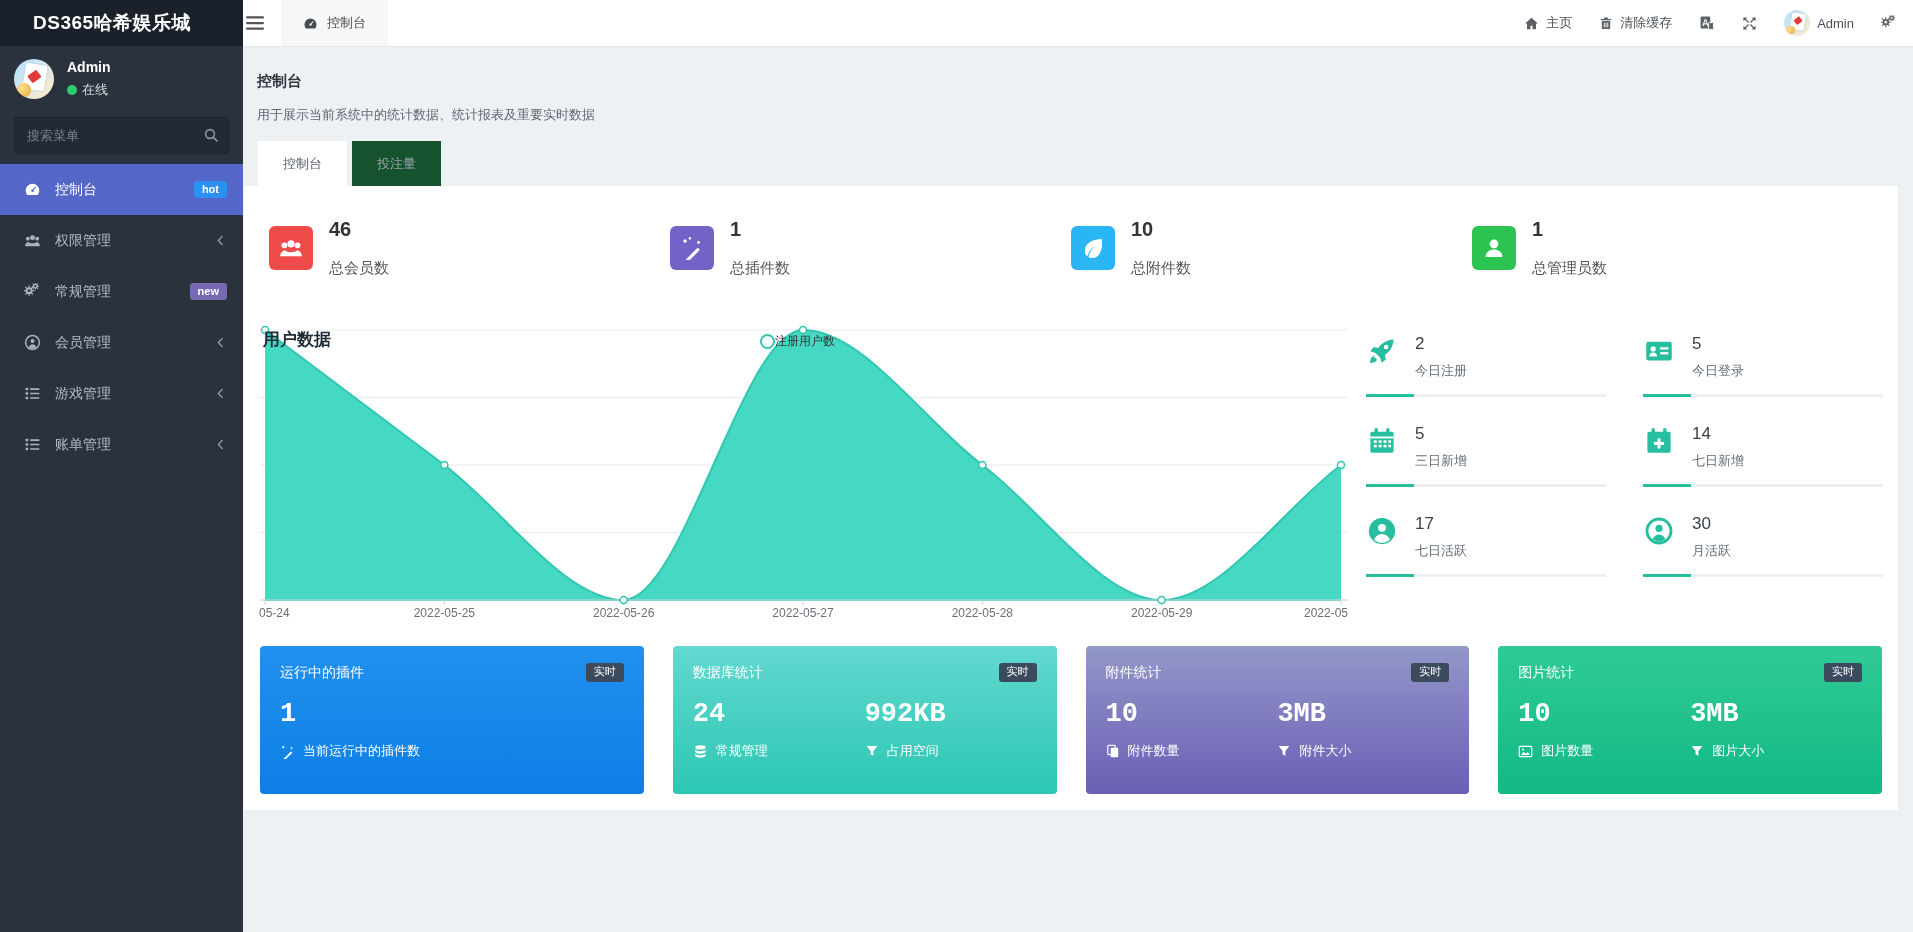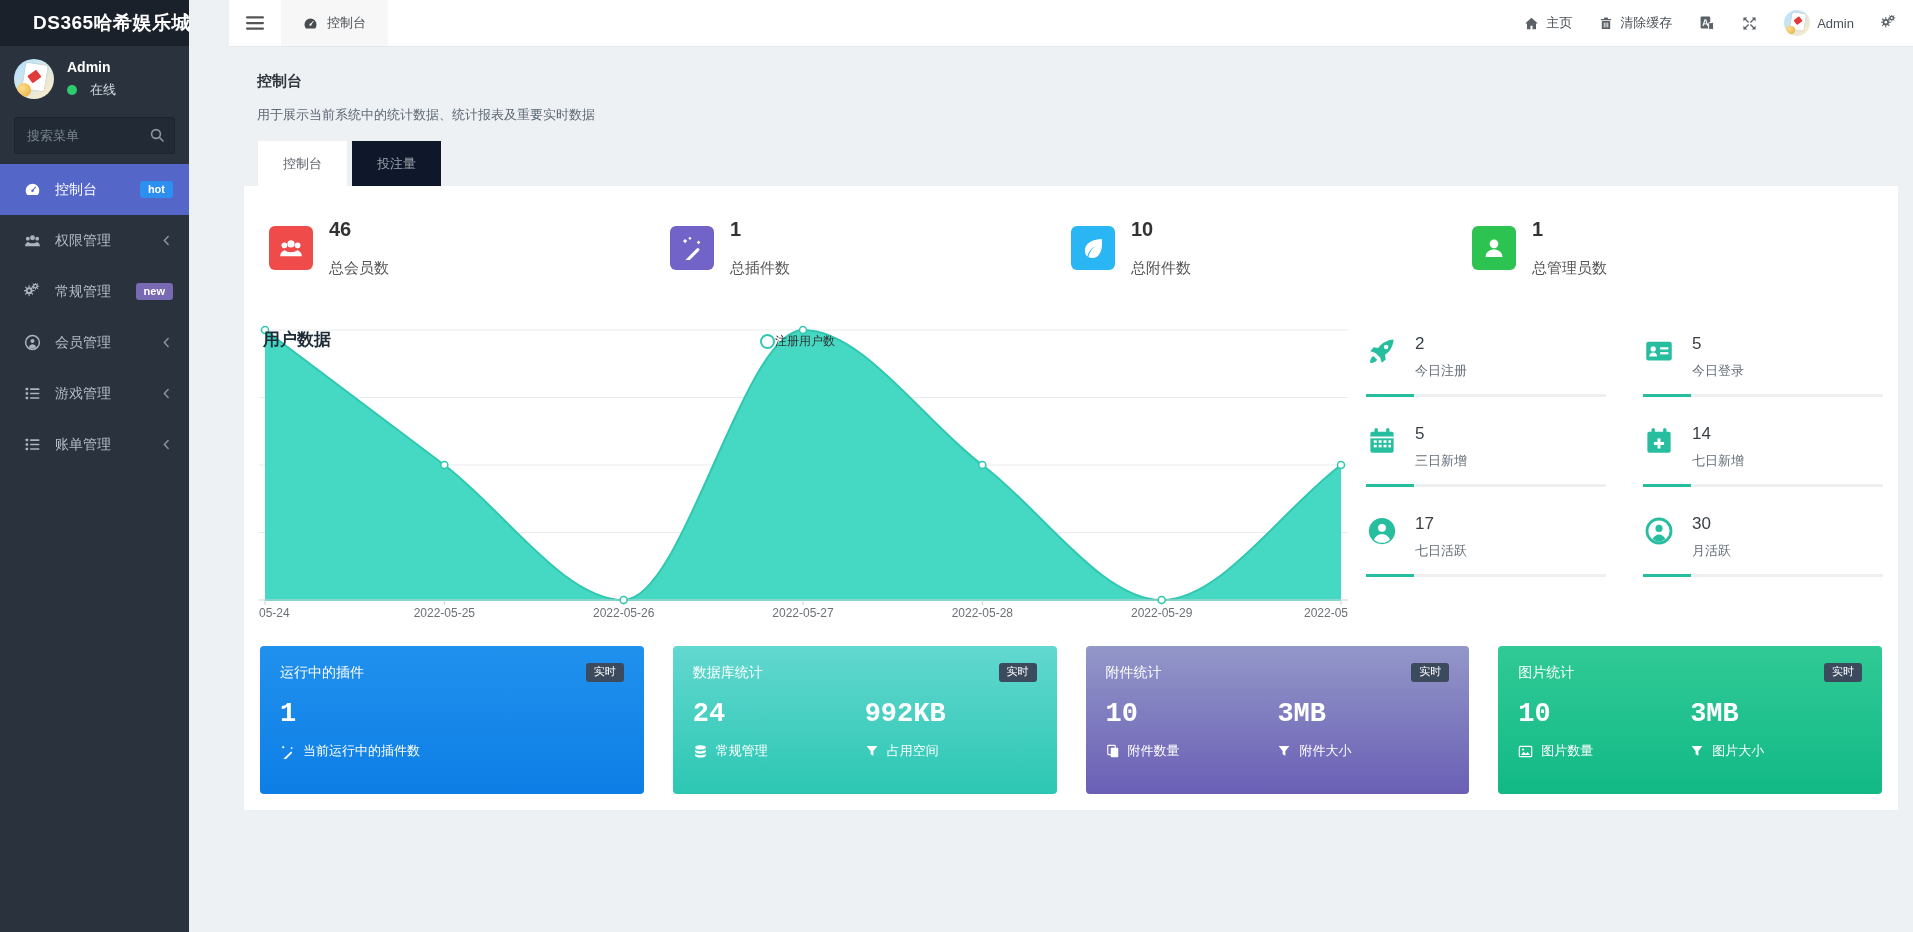--- a/index.html
+++ b/index.html
@@ -1,34 +1,34 @@
 <!DOCTYPE html>
 <html><head>
 <meta charset="utf-8">
 <style>
   html,body{margin:0;padding:0;}
   body{width:1913px;height:932px;overflow:hidden;background:#eef1f4;
        font-family:"Liberation Sans","DejaVu Sans",sans-serif;color:#333;position:relative;}
   svg{display:block;}
   
-  .sidebar{position:absolute;left:0;top:0;bottom:0;width:189px;background:#2a333d;z-index:20;}
+  .sidebar{position:absolute;left:0;top:0;bottom:0;width:243px;background:#2a333d;z-index:20;}
   .logo{height:46px;line-height:46px;background:#1a212a;color:#fff;font-size:19px;font-weight:bold;
         padding-left:33px;letter-spacing:.5px;white-space:nowrap;}
   .user-panel{display:flex;align-items:center;gap:13px;padding:13px 14px 10px 14px;}
   .avatar{border-radius:50%;background:linear-gradient(135deg,#bfe3f9 20%,#f3ead0 80%);position:relative;overflow:hidden;flex:none;}
   .avatar.lg{width:40px;height:40px;}
   .avatar.sm{width:26px;height:26px;}
   .avatar .pcard{position:absolute;width:54%;height:66%;top:13%;left:26%;background:#fff;border-radius:2px;
         transform:rotate(9deg);box-shadow:0 0 1px rgba(0,0,0,.35);}
   .avatar .pcard::after{content:"";position:absolute;left:30%;top:26%;width:40%;height:40%;background:#e23a3a;
         transform:rotate(45deg);border-radius:1px;}
   .avatar .coin{position:absolute;width:34%;height:34%;left:8%;bottom:6%;border-radius:50%;
         background:radial-gradient(circle at 35% 35%,#ffe08a,#e8a93d);}
   .user-name{color:#fff;font-size:14px;font-weight:bold;}
-  .user-status{display:flex;align-items:center;gap:13px;margin-top:6px;color:#d4dae1;font-size:13px;}
+  .user-status{display:flex;align-items:center;gap:5px;margin-top:6px;color:#d4dae1;font-size:13px;}
   .dot{width:10px;height:10px;border-radius:50%;background:#2ecc71;}
   .search-wrap{margin:8px 14px 10px 14px;position:relative;}
   .search{width:100%;box-sizing:border-box;height:37px;background:#222b35;border:1px solid #1c242d;border-radius:3px;
         color:#aeb7c2;font-size:13px;padding:0 24px 0 12px;outline:none;font-family:inherit;}
   .search::placeholder{color:#76828f;}
   .search-icon{position:absolute;right:10px;top:10px;color:#8a95a1;}
   .menu{margin-top:10px;}
   .menu-item{height:51px;display:flex;align-items:center;padding:0 16px 0 24px;color:#b3bcc8;font-size:14px;cursor:pointer;}
   .menu-item .mi-icon{width:18px;margin-right:13px;color:#aab4c0;flex:none;}
   .menu-item .mi-label{flex:1;}
@@ -49,21 +49,21 @@
   .tb-item{display:flex;align-items:center;gap:7px;font-size:13px;color:#4b5156;cursor:pointer;white-space:nowrap;}
   .tb-item svg{color:#5b6166;}
   
   .content{position:absolute;left:229px;top:46px;right:0;bottom:0;padding:0 15px;box-sizing:border-box;}
   .page-header{margin:26px 0 0 13px;}
   .page-title{font-size:15px;font-weight:bold;color:#32383f;}
   .page-subtitle{font-size:13px;color:#5d6874;margin-top:15px;}
   .tabs{display:flex;gap:5px;margin:17px 0 0 14px;}
   .tab{height:45px;padding:0 25px;display:flex;align-items:center;font-size:13px;cursor:pointer;}
   .tab.active{background:#fff;color:#585f66;}
-  .tab:not(.active){background:#0f172a;color:#99a1ab;}
+  .tab:not(.active){background:#14532d;color:#99a1ab;}
   .panel{background:#fff;margin:0 0 0 0;padding:22px 15px 16px 15px;min-height:580px;box-sizing:border-box;}
   
   .cards-row{display:flex;padding:0 10px;margin-top:10px;}
   .scard{flex:1;display:flex;align-items:center;gap:16px;}
   .scard .ibox{width:44px;height:44px;border-radius:6px;display:flex;align-items:center;justify-content:center;color:#fff;flex:none;}
   .scard .sval{font-size:20px;font-weight:bold;color:#333;}
   .scard .slab{font-size:15px;color:#555;margin-top:18px;}
   
   .main-row{display:flex;margin-top:42px;}
   .chart-wrap{width:1089px;height:306px;position:relative;overflow:hidden;flex:none;}

